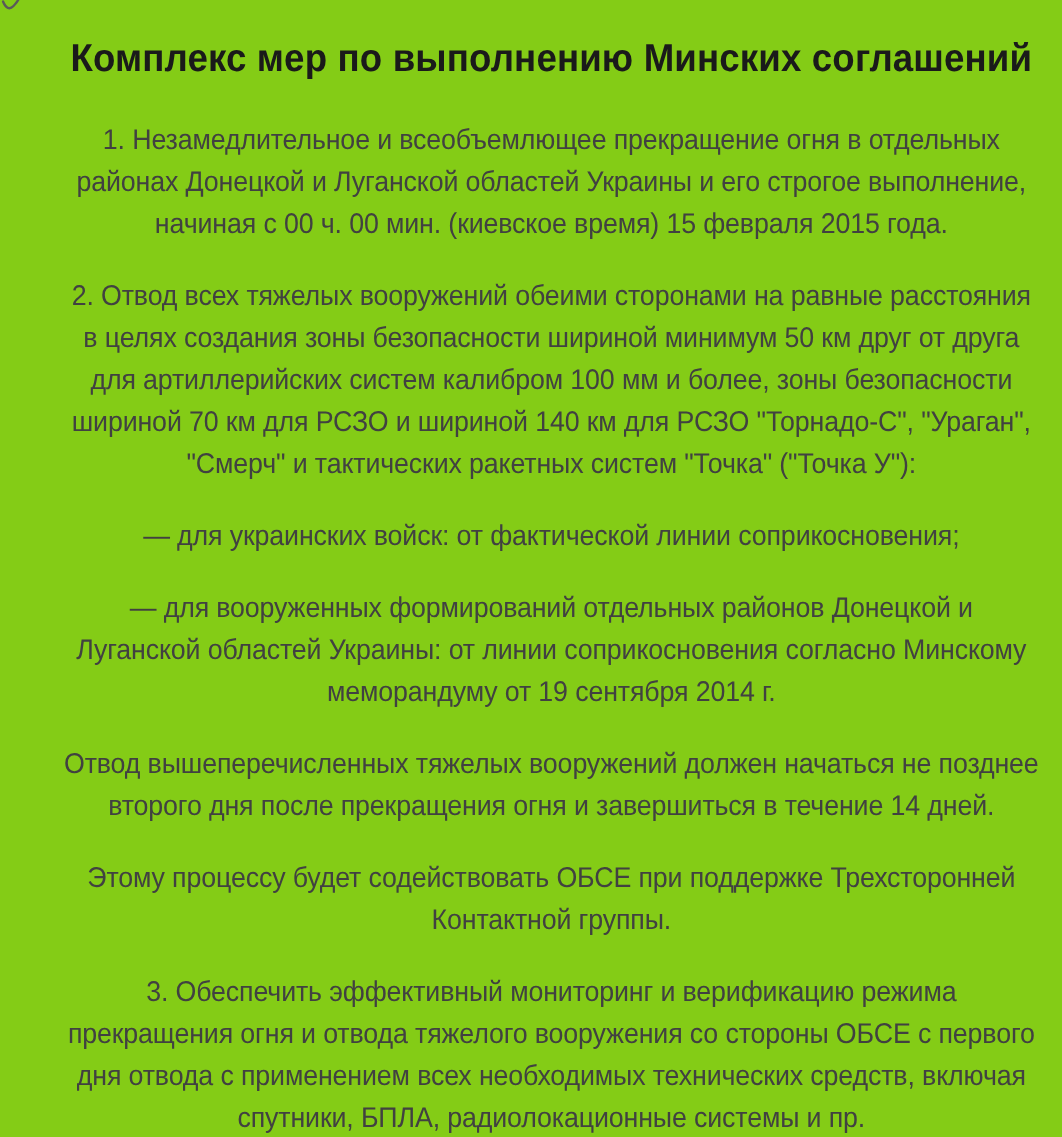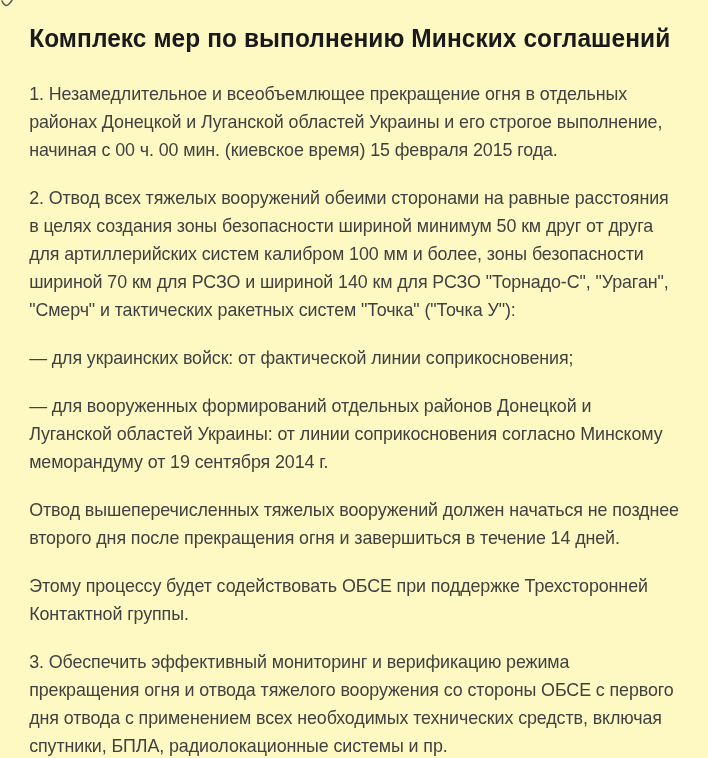--- a/index.html
+++ b/index.html
@@ -8,21 +8,22 @@
     background: #ffffff;
     width: 708px;
     height: 758px;
     overflow: hidden;
     font-family: "Liberation Sans", sans-serif;
   }
   .page {
     position: relative;
     width: 708px;
     height: 758px;
-    background: #fef9c3;
+    background: #84cc16;
+    text-align: center;
   }
   
   .corner-artifact {
     position: absolute;
     top: -3px;
     left: 1px;
     width: 14px;
     height: 12px;
     pointer-events: none;
   }

